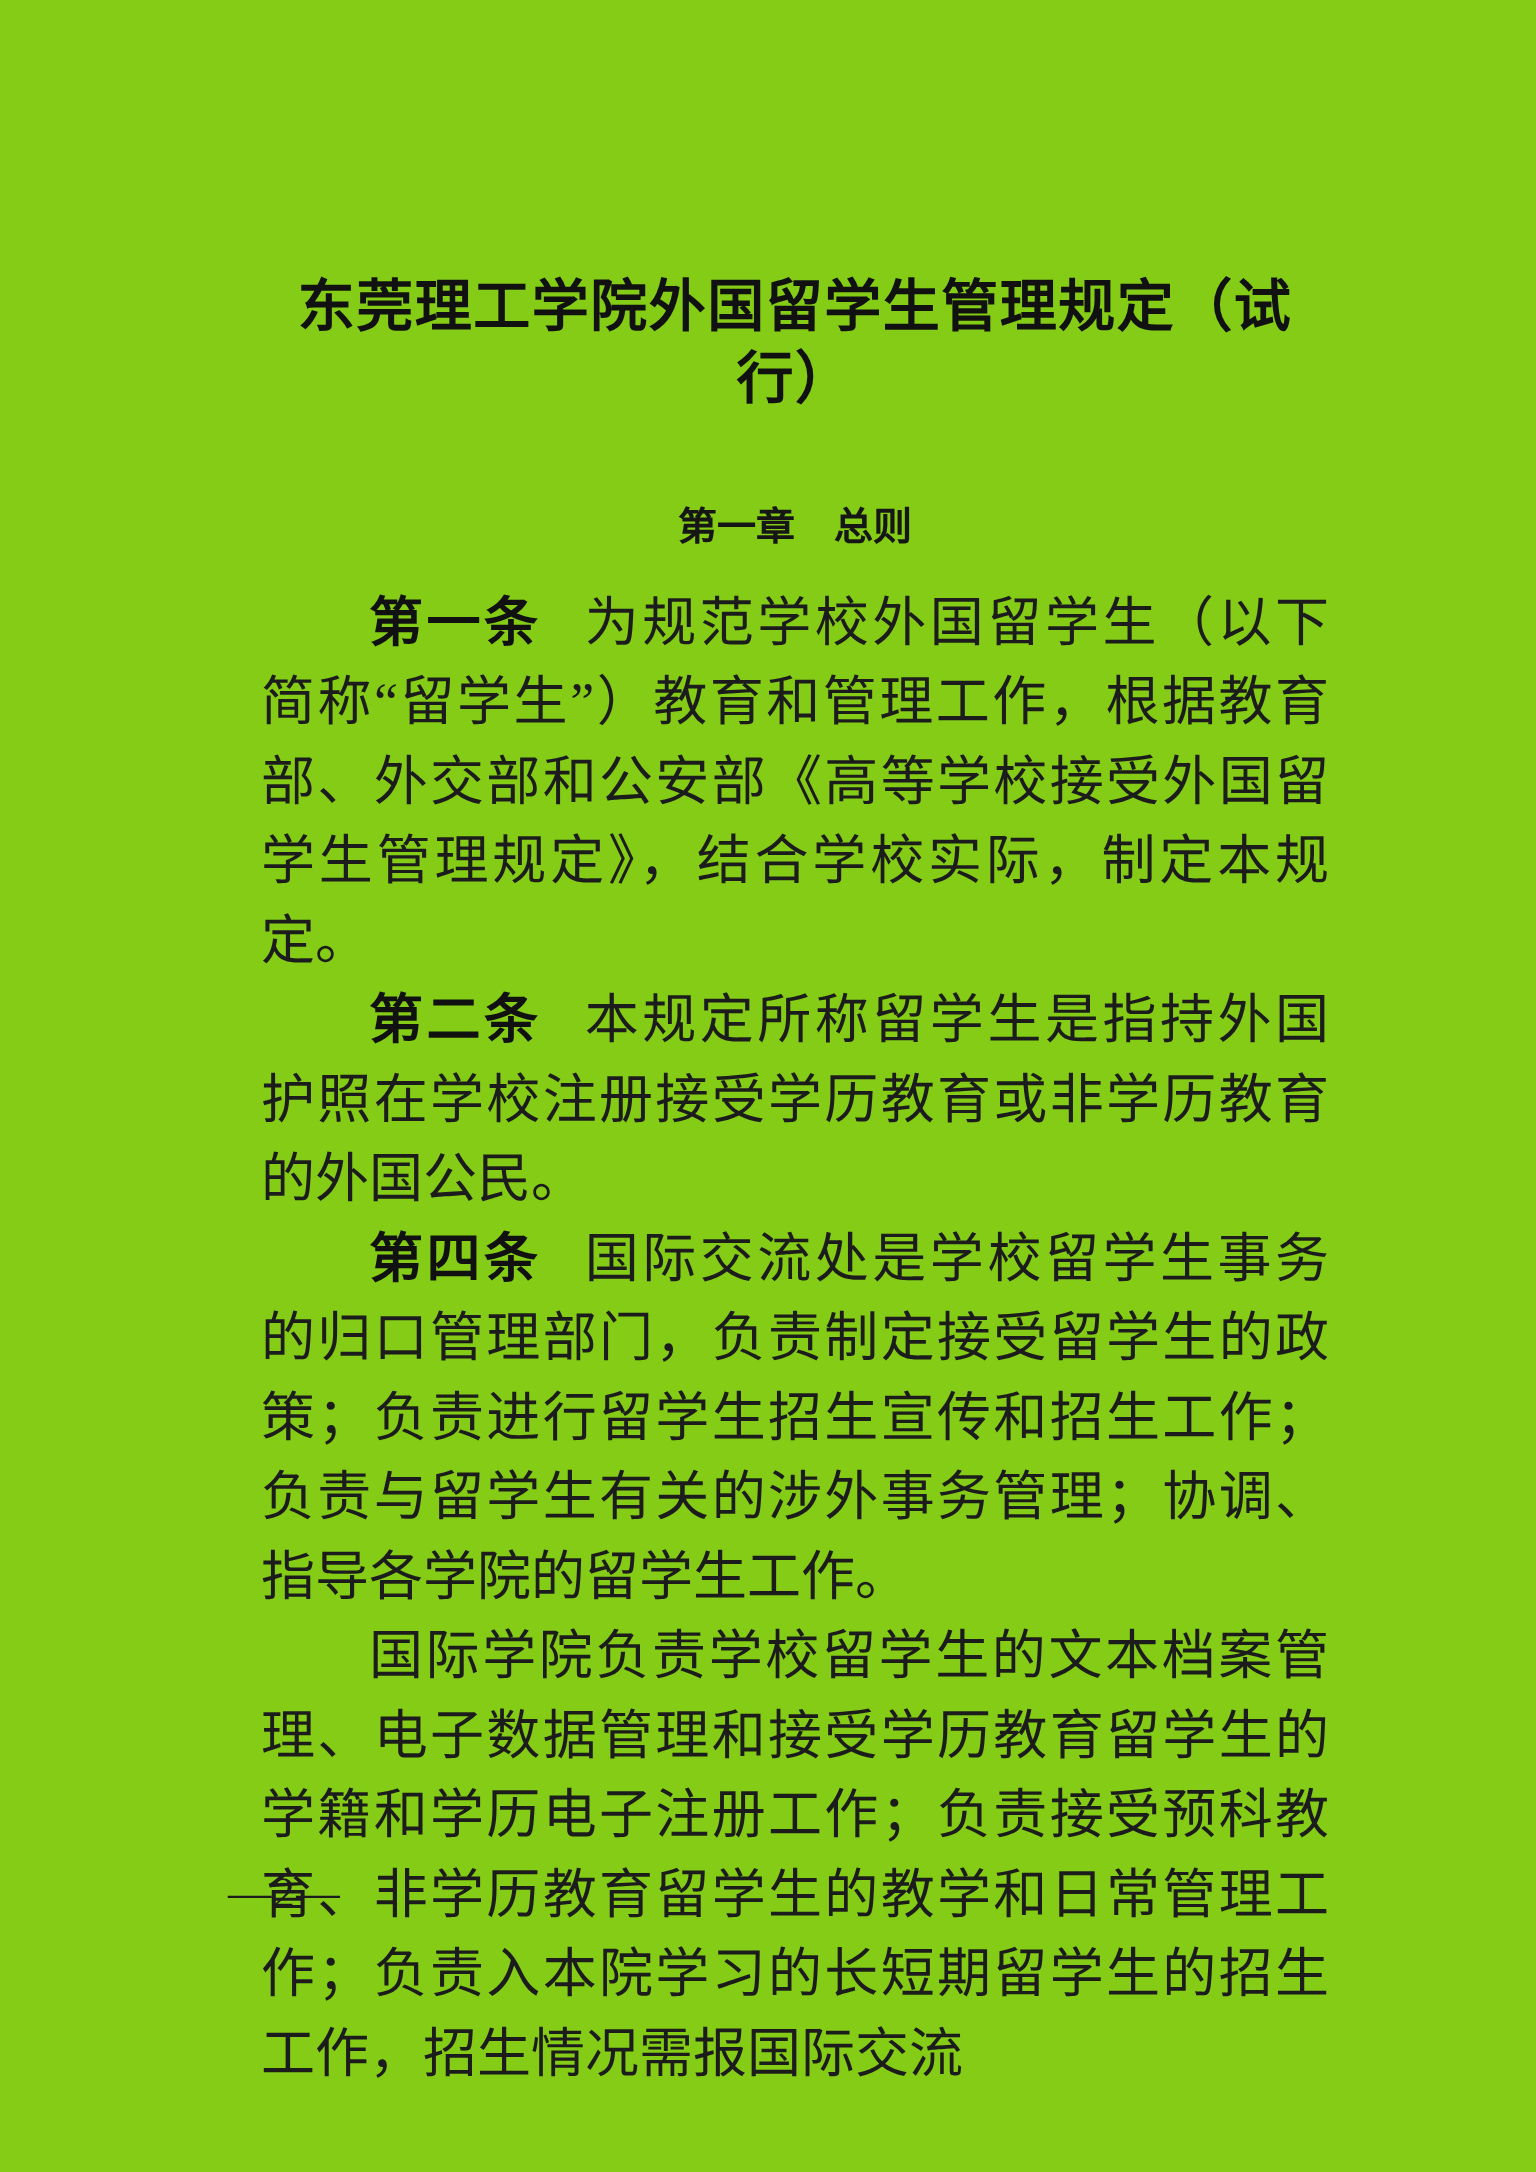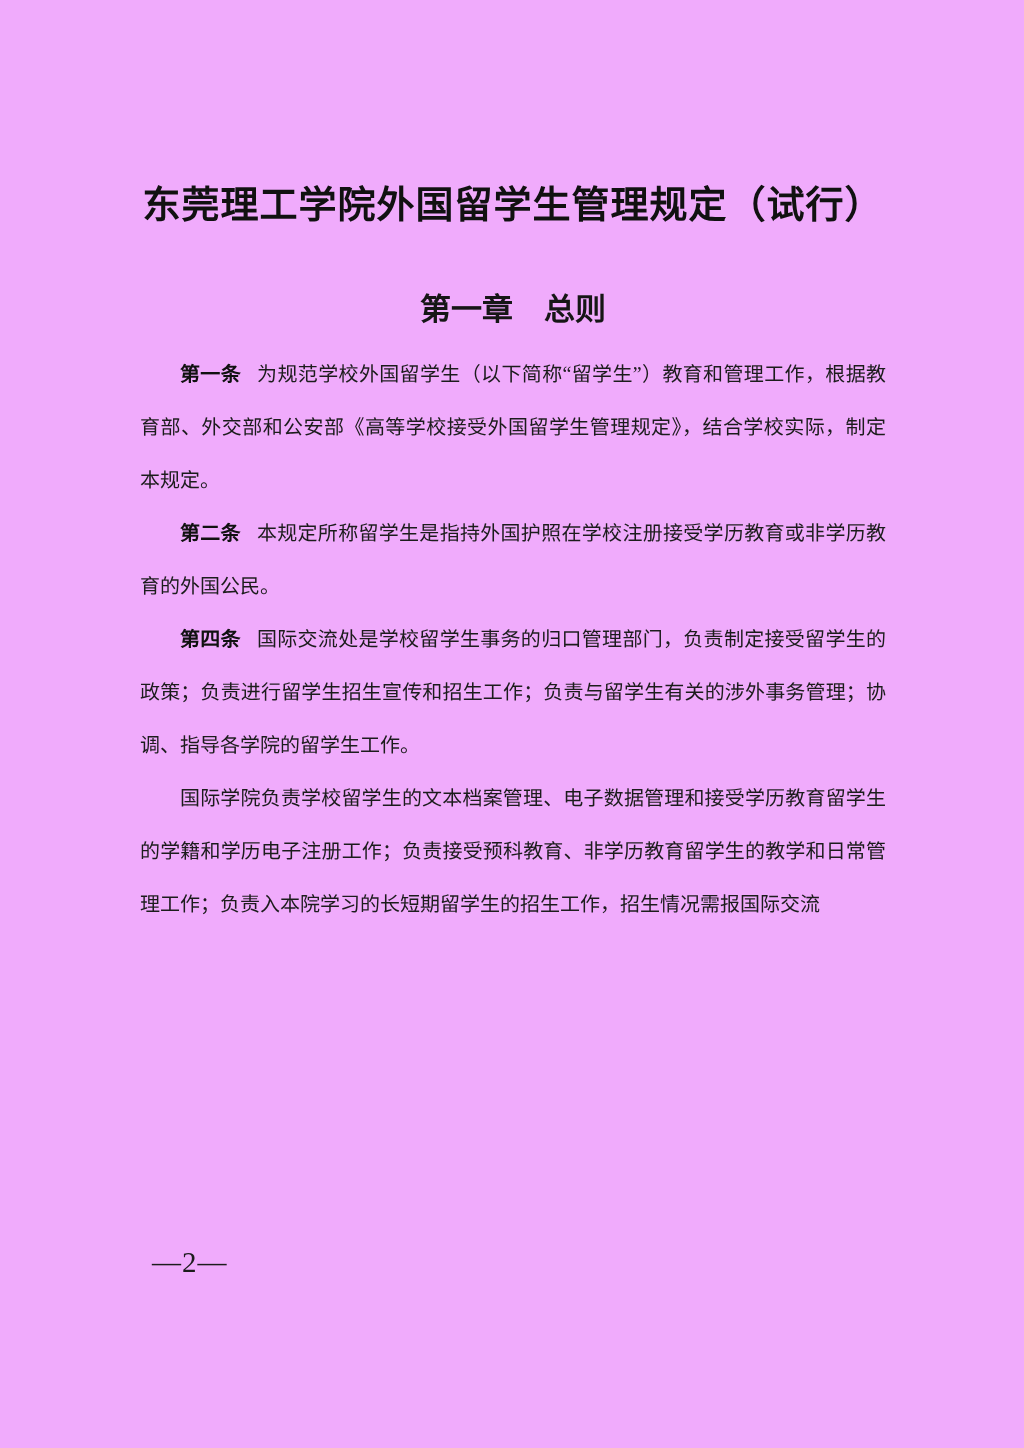--- a/index.html
+++ b/index.html
@@ -4,53 +4,54 @@
 <style>
   html, body {
     margin: 0;
     padding: 0;
     background: #ffffff;
   }
   .page {
     position: relative;
     width: 1024px;
     height: 1448px;
-    background: #f0abfc;
+    background: #84cc16;
     overflow: hidden;
     box-sizing: border-box;
     font-family: "Liberation Serif", "DejaVu Serif", serif;
     color: #1a1a1a;
+    padding-left: 34px;
   }
   .content {
     margin: 0 138px 0 140px; 
     padding-top: 182px;
   }
   .doc-title {
     font-size: 38px;
     font-weight: 700;
     text-align: center;
     letter-spacing: 1px;
     line-height: 1.25;
     margin: 0 0 60px 0;
     color: #111111;
   }
   .chapter-heading {
-    font-size: 31px;
+    font-size: 26px;
     font-weight: 700;
     text-align: center;
     line-height: 1.3;
     margin: 0 0 18px 0;
     color: #161616;
-    font-family: Liberation Serif, serif;
+    font-family: Liberation Mono, monospace;
   }
   .chapter + .chapter .chapter-heading {
     margin-top: 72px;
   }
   .article {
-    font-size: 20px;
+    font-size: 36px;
     line-height: 53px;
     text-align: justify;
     text-justify: inter-character;
     text-indent: 2em;
     margin: 0;
     color: #1c1c1c;
   }
   .article-label {
     font-weight: 700;
     margin-right: 0.8em;

